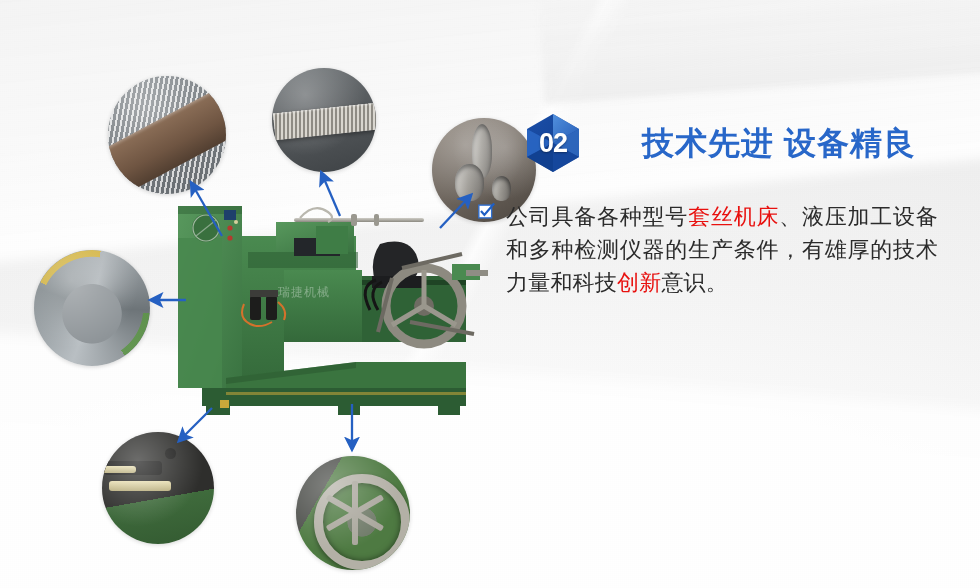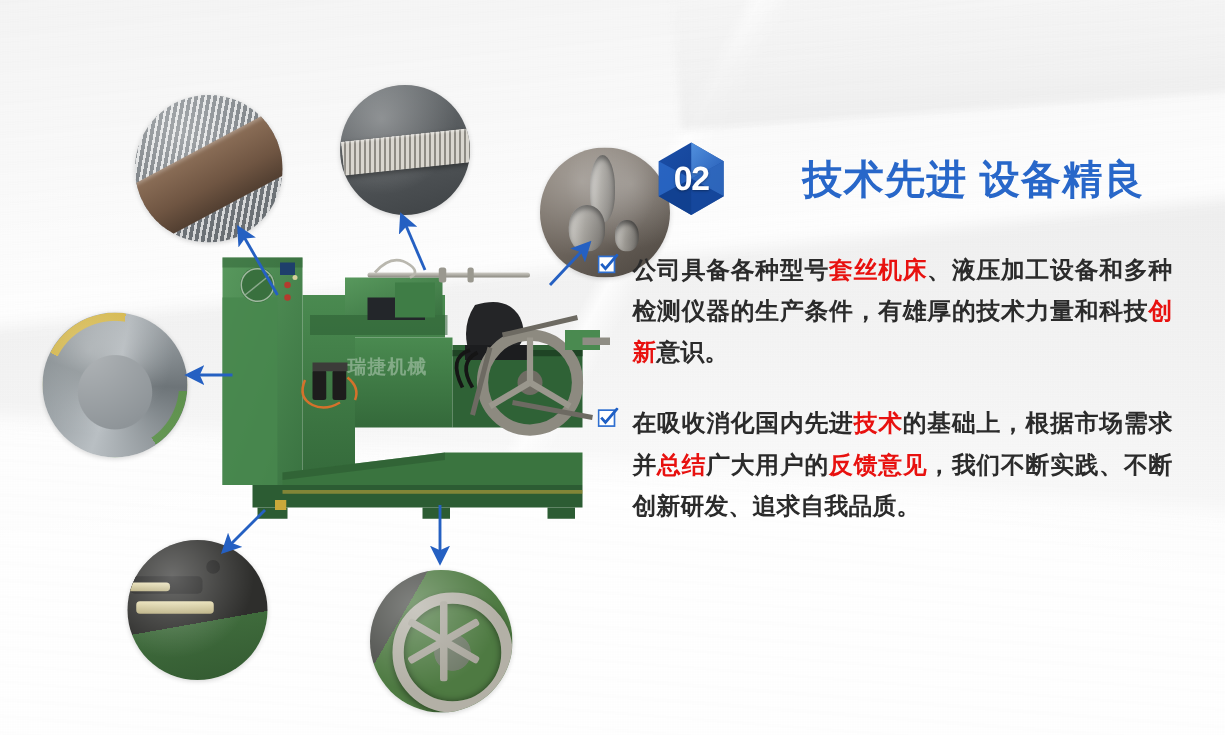--- a/index.html
+++ b/index.html
@@ -39,21 +39,21 @@
       repeating-linear-gradient(0deg,rgba(0,0,0,.012) 0 1px,rgba(255,255,255,0) 1px 2px),
       repeating-linear-gradient(90deg,rgba(0,0,0,.012) 0 1px,rgba(255,255,255,0) 1px 2px);
   }
 
   
   .machine{position:absolute;left:166px;top:192px;width:330px;height:232px;}
   .m-svg{position:absolute;inset:0;}
   .watermark{
     position:absolute;left:112px;top:92px;
     color:rgba(255,255,255,.34);
-    font-size:15px;letter-spacing:1px;font-weight:bold;
+    font-size:12px;letter-spacing:1px;font-weight:normal;
     white-space:nowrap;
   }
 
   
   .circ{
     position:absolute;border-radius:50%;overflow:hidden;
     box-shadow:0 1px 4px rgba(0,0,0,.16);
   }
   .circ .sheen{
     position:absolute;inset:0;border-radius:50%;
@@ -140,22 +140,22 @@
   }
   .title{
     position:absolute;left:118px;top:18px;
     font-size:32px;font-weight:bold;color:#2867c9;
     letter-spacing:1px;white-space:nowrap;margin-left:46px;
   }
   .bullets{position:absolute;left:0;top:96px;width:460px;}
   .bullet{position:relative;padding-left:28px;margin-bottom:24px;}
   .cbx{position:absolute;left:0;top:3px;width:17px;height:17px;}
   .btext{
-    font-size:19px;line-height:33px;color:#2b2b2b;
-    text-align:justify;letter-spacing:.2px;font-weight:bold;
+    font-size:22px;line-height:33px;color:#2b2b2b;
+    text-align:justify;letter-spacing:.2px;
   }
   .hl{color:#e8110f;}
 </style>
 </head>
 <body>
 
 <div class="stage">
 
   <div class="sweep sweep-a"></div>
   <div class="sweep sweep-c"></div>
@@ -336,26 +336,17 @@
       <div class="bullet">
         <svg class="cbx" viewBox="0 0 20 20" xmlns="http://www.w3.org/2000/svg">
           <rect x="1" y="2.5" width="15" height="15" fill="#ffffff" stroke="#2f6fd0" stroke-width="1.6"></rect>
           <path d="M3.5 9.5 L7.5 14 L19 0.5" fill="none" stroke="#1f5fc4" stroke-width="2.6"></path>
         </svg>
         <div class="btext">
           <span>公司具备各种型号</span><span class="hl">套丝机床</span><span>、液压加工设备和多种检测仪器的生产条件，有雄厚的技术力量和科技</span><span class="hl">创新</span><span>意识。</span>
         </div>
       </div>
 
-      <div class="bullet">
-        <svg class="cbx" viewBox="0 0 20 20" xmlns="http://www.w3.org/2000/svg">
-          <rect x="1" y="2.5" width="15" height="15" fill="#ffffff" stroke="#2f6fd0" stroke-width="1.6"></rect>
-          <path d="M3.5 9.5 L7.5 14 L19 0.5" fill="none" stroke="#1f5fc4" stroke-width="2.6"></path>
-        </svg>
-        <div class="btext">
-          <span>在吸收消化国内先进</span><span class="hl">技术</span><span>的基础上，根据市场需求并</span><span class="hl">总结</span><span>广大用户的</span><span class="hl">反馈意见</span><span>，我们不断实践、不断创新研发、追求自我品质。</span>
-        </div>
-      </div>
 
     </div>
   </div>
 
 </div>
 
 </body></html>

